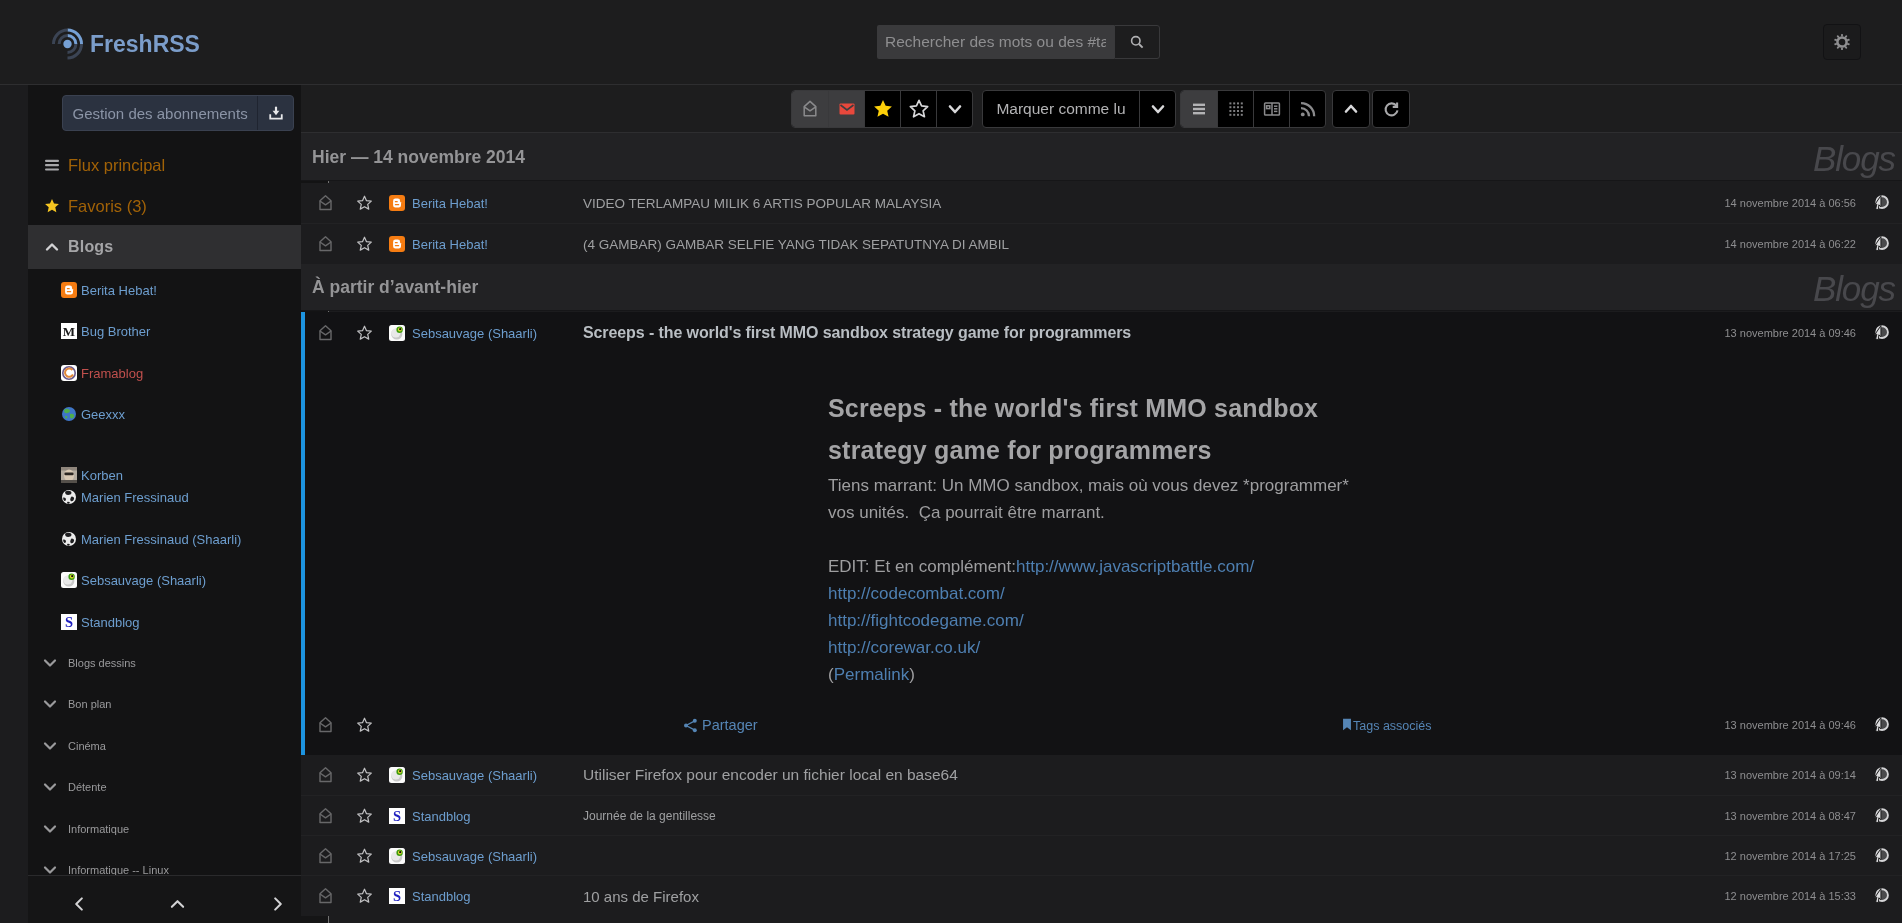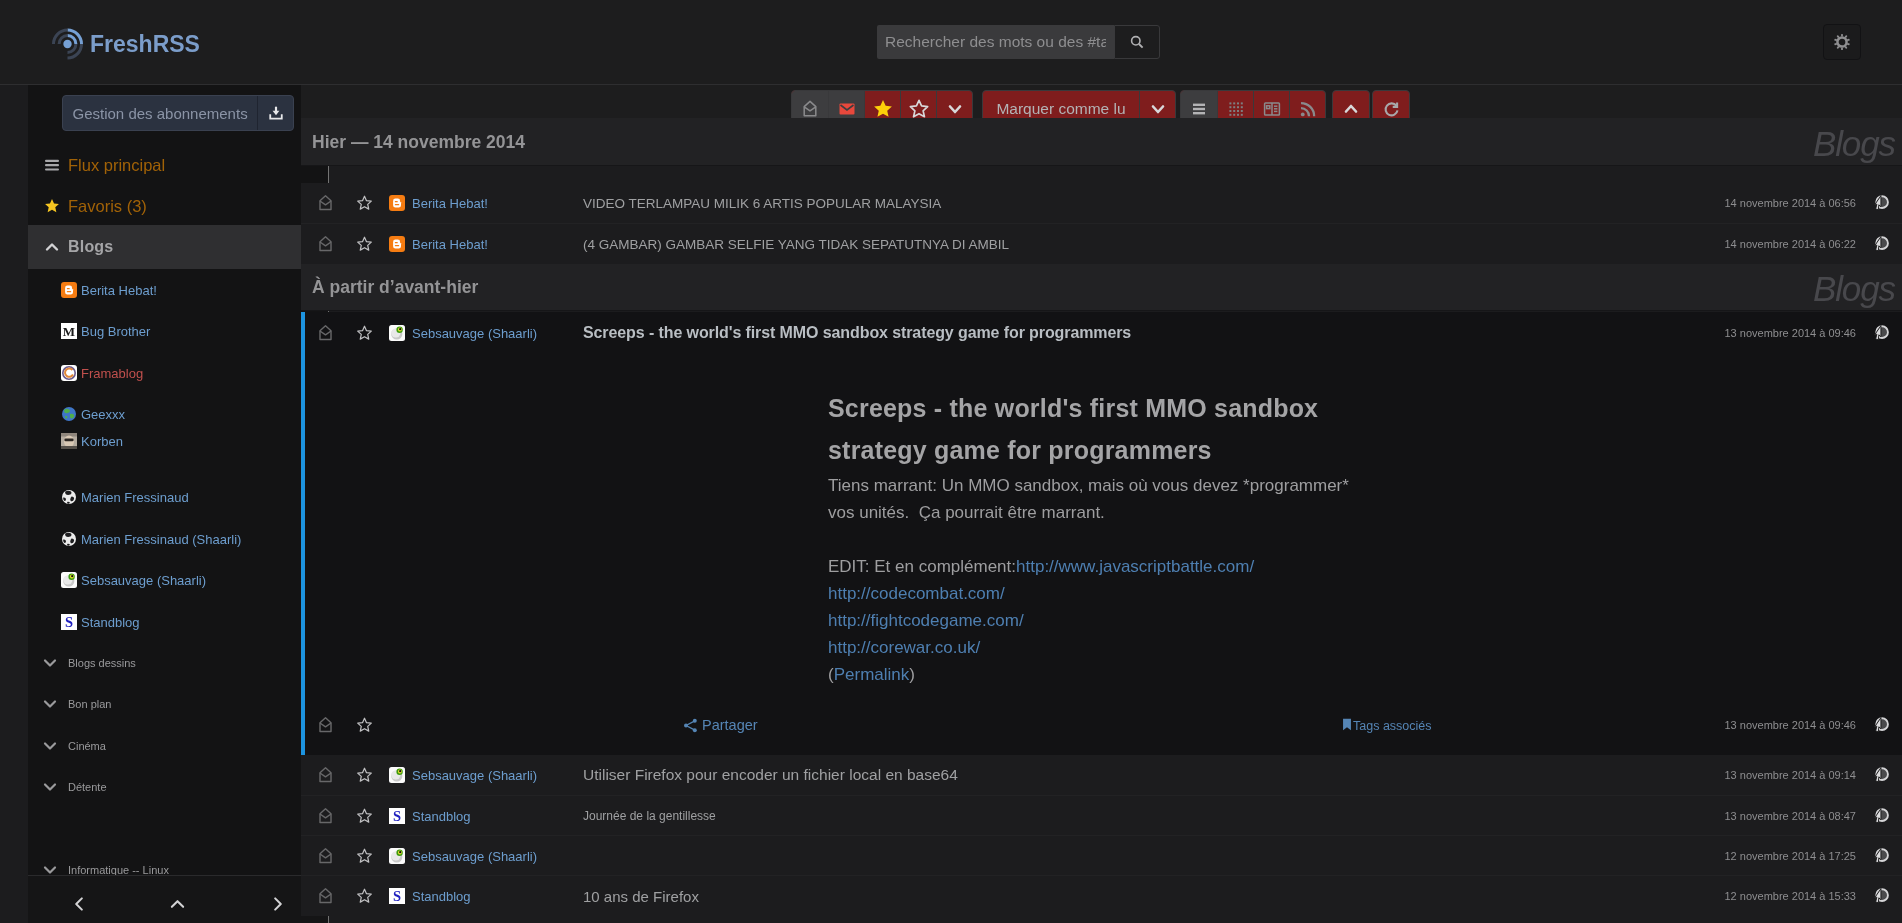--- a/index.html
+++ b/index.html
@@ -28,21 +28,21 @@
 #active-cat{position:absolute;left:0;top:140px;width:300px;height:44px;background:#2f2f31;}
 #active-cat .sic{position:absolute;left:16px;top:50%;transform:translateY(-50%);width:16px;height:16px;}
 #active-cat .stx{position:absolute;left:40px;top:50%;transform:translateY(-50%);color:#a5a5a7;font-size:16px;font-weight:700;letter-spacing:0.2px;}
 .feed{position:absolute;left:0;width:300px;height:32px;}
 .feed .fav{position:absolute;left:33px;top:50%;transform:translateY(-50%);width:16px;height:16px;}
 .feed .stx{position:absolute;left:53px;top:50%;transform:translateY(-50%);color:#6d9ecf;font-size:13px;white-space:nowrap;}
 .feed.err .stx{color:#c0504d;}
 #sidenav{position:absolute;left:0;top:790px;width:300px;height:48px;background:#151516;border-top:1px solid #2a2a2c;}
 #sidenav svg{position:absolute;top:50%;transform:translateY(calc(-50% + 4px));}
 #toolbar{position:absolute;left:301px;top:85px;width:1601px;height:48px;background:#1d1d1e;border-bottom:1px solid #2e2e30;box-sizing:border-box;}
-.btng{position:absolute;top:5px;height:38px;display:flex;border:1px solid #39393b;border-radius:4px;background:#7f1d1d;box-sizing:border-box;}
+.btng{position:absolute;top:5px;height:38px;display:flex;border:1px solid #39393b;border-radius:4px;background:#000000;box-sizing:border-box;}
 .btn{width:36px;height:36px;display:flex;align-items:center;justify-content:center;box-sizing:border-box;}
 .btn+.btn{border-left:1px solid #39393b;}
 .btn.on{background:#3d3d3f;}
 .btn:first-child{border-radius:3px 0 0 3px;}
 .btn:last-child{border-radius:0 3px 3px 0;}
 .btn.only{border-radius:3px;}
 #mrk .btn.txt{width:156px;color:#b3b3b5;font-size:15.5px;}
 .day{position:absolute;left:301px;width:1601px;height:48px;background:#222224;border-bottom:1px solid #161618;box-sizing:border-box;overflow:hidden;}
 .day .dt{position:absolute;left:11px;top:50%;transform:translateY(-50%);color:#949496;font-size:17.5px;font-weight:700;white-space:nowrap;}
 .day .wm{position:absolute;right:7px;top:6px;color:#48484c;font-size:35px;font-style:italic;font-weight:400;letter-spacing:-1.1px;}
@@ -176,21 +176,21 @@
     </div>
     <div class="feed " style="top:313.0px;">
       <svg class="fav" viewBox="0 0 16 16">
         <circle cx="8" cy="8" r="7" fill="#3f76c8"></circle>
         <path d="M3,4 Q6,2 8,3.5 Q10,5 8,6.5 Q5,8 3.5,6.5 Z" fill="#4fae4b"></path>
         <path d="M9,8 Q12,7 13,9 Q13.5,11.5 11,12.5 Q8.5,12 9,10 Z" fill="#4fae4b"></path>
         <path d="M4,10 Q6,9.5 6.5,11 Q6,13 4.5,12.5 Z" fill="#4fae4b"></path>
       </svg>
       <span class="stx">Geexxx</span>
     </div>
-    <div class="feed " style="top:340px;padding-left:8px;">
+    <div class="feed " style="top:374px;padding-left:8px;">
       <svg class="fav" viewBox="0 0 16 16">
         <rect width="16" height="16" fill="#b5aca0"></rect>
         <rect x="0" y="0" width="16" height="3.5" fill="#8f867c"></rect>
         <ellipse cx="8" cy="8.5" rx="5" ry="6" fill="#d8c8b4"></ellipse>
         <rect x="3.4" y="5.6" width="9.2" height="2.6" rx="1.2" fill="#2b2622"></rect>
         <rect x="0" y="13" width="16" height="3" fill="#55504a"></rect>
       </svg>
       <span class="stx">Korben</span>
     </div>
     <div class="feed " style="top:396.0px;">
@@ -247,20 +247,26 @@
       <svg class="sic" viewBox="0 0 16 16">
         <polyline points="3,5.5 8,10.5 13,5.5" fill="none" stroke="#9a9a9c" stroke-width="2.2" stroke-linecap="round" stroke-linejoin="round"></polyline>
       </svg>
       <span class="stx">Cinéma</span>
     </div>
     <div class="srow cat2" style="top:685px;height:34px;">
       <svg class="sic" viewBox="0 0 16 16">
         <polyline points="3,5.5 8,10.5 13,5.5" fill="none" stroke="#9a9a9c" stroke-width="2.2" stroke-linecap="round" stroke-linejoin="round"></polyline>
       </svg>
       <span class="stx">Détente</span>
+    </div>
+    <div class="srow cat2" style="top:727px;height:34px;">
+      <svg class="sic" viewBox="0 0 16 16">
+        <polyline points="3,5.5 8,10.5 13,5.5" fill="none" stroke="#9a9a9c" stroke-width="2.2" stroke-linecap="round" stroke-linejoin="round"></polyline>
+      </svg>
+      <span class="stx">Informatique</span>
     </div>
     <div class="srow cat2" style="top:768px;height:34px;">
       <svg class="sic" viewBox="0 0 16 16">
         <polyline points="3,5.5 8,10.5 13,5.5" fill="none" stroke="#9a9a9c" stroke-width="2.2" stroke-linecap="round" stroke-linejoin="round"></polyline>
       </svg>
       <span class="stx">Informatique -- Linux</span>
     </div>
     <div id="sidenav">
       <svg style="left:44px" width="15" height="15" viewBox="0 0 16 16">
         <polyline points="10.5,2 4.5,8 10.5,14" fill="none" stroke="#d2d2d4" stroke-width="2.2" stroke-linecap="round" stroke-linejoin="round"></polyline>
@@ -372,21 +378,21 @@
     </div>
     <div class="btng" style="left:1071px;">
       <div class="btn only">
         <svg width="19" height="19" viewBox="0 0 20 20">
           <path d="M15.2,6.2 A6.3,6.3 0 1 0 16.3,10.9" fill="none" stroke="#a8a8aa" stroke-width="2.2"></path>
           <path d="M15.9,2.6 L15.9,7.2 L11.3,7.2" fill="none" stroke="#a8a8aa" stroke-width="2.2"></path>
         </svg>
       </div>
     </div>
   </div>
-<div class="day" style="top:118px;">
+<div class="day" style="top:133px;">
     <span class="dt">Hier — 14 novembre 2014</span>
     <span class="wm">Blogs</span>
   </div>
 <div class="day" style="top:263px;">
     <span class="dt">À partir d’avant-hier</span>
     <span class="wm">Blogs</span>
   </div>
 <div class="row" style="top:183px;">
     <svg class="env" viewBox="0 0 20 20">
       <path d="M4.2,7.6 L10,2.4 L15.8,7.6 L15.8,16.8 L4.2,16.8 Z" fill="none" stroke="#676769" stroke-width="1.5" stroke-linejoin="round"></path>

